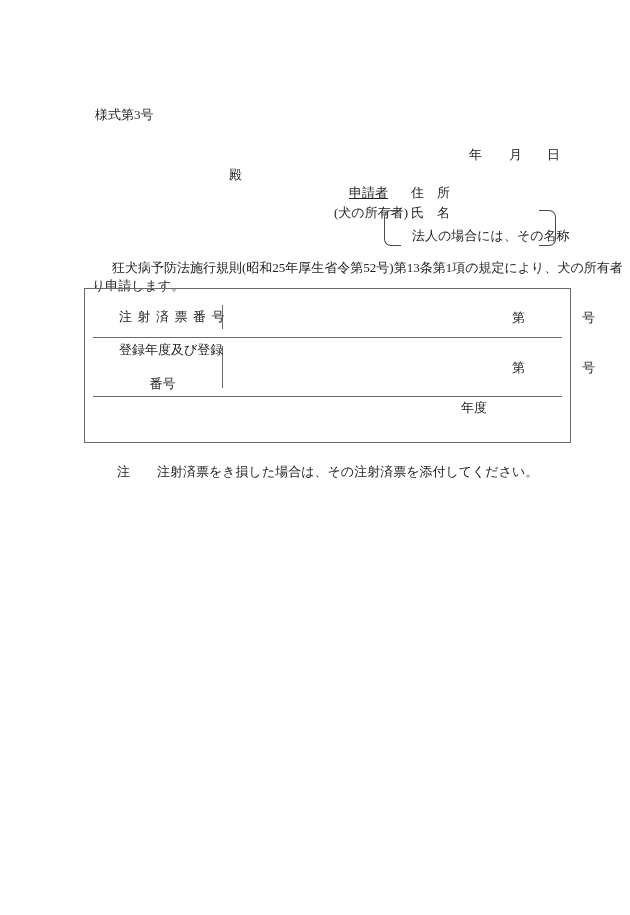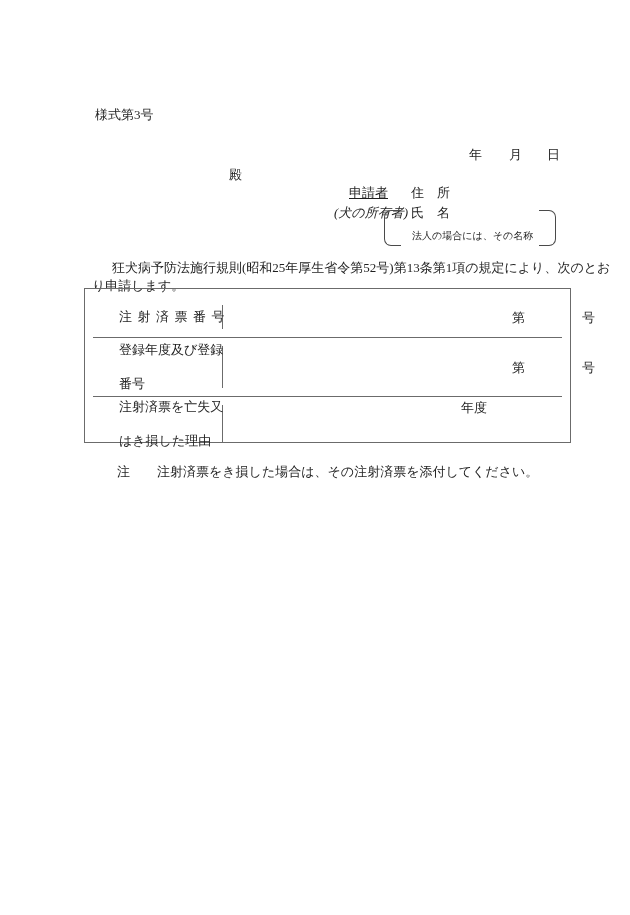--- a/index.html
+++ b/index.html
@@ -19,32 +19,32 @@
   }
   .abs { position: absolute; white-space: nowrap; }
 
   .title { letter-spacing: 0.5px; }
 
   
   .bracket-block { position: absolute; left: 368px; top: 194px; width: 172px; height: 36px; }
   .bracket { position: absolute; top: 0; height: 36px; width: 7px; border: 1px solid #4a4a4a; background: transparent; }
   .bracket-l { left: 0; border-right: none; border-radius: 7px 0 0 7px; }
   .bracket-r { right: 0; border-left: none; border-radius: 0 7px 7px 0; }
-  .b-line { margin-left: 12px; font-size: 10px; line-height: 17px; white-space: nowrap; margin-top: 1px; }
+  .b-line { margin-left: 12px; font-size: 13px; line-height: 17px; white-space: nowrap; margin-top: 1px; }
 
   
   .doc-table {
     position: absolute; left: 68px; top: 272px;
     width: 487px; height: 155px;
     border: 1px solid #6b6b6b;
   }
   .t-row { display: flex; width: 100%; }
   .t-row + .t-row { border-top: 1px solid #6b6b6b; }
   .row-1 { height: 40px; }
-  .row-2 { height: 59px; }
+  .row-2 { height: 59px; text-align: center; }
   .row-3 { height: 54px; }
   .t-label {
     width: 122px; flex: 0 0 122px;
     border-right: 1px solid #6b6b6b;
     display: flex; flex-direction: column; justify-content: center;
     padding-left: 10px;
   }
   .t-label .lbl-line { line-height: 18px; white-space: nowrap; }
   .justified6 { letter-spacing: 5.5px; }
   .t-value { position: relative; flex: 1 1 auto; }
@@ -68,32 +68,32 @@
     <span class="abs" style="left:445px; top:124px;">年</span>
     <span class="abs" style="left:485px; top:124px;">月</span>
     <span class="abs" style="left:523px; top:124px;">日</span>
   </div>
 
   <div class="abs" style="left:205px; top:144px;">殿</div>
 
   <div>
     <span class="abs" style="left:325px; top:162px;text-decoration:underline;">申請者</span>
     <span class="abs" style="left:387px; top:162px;">住　所</span>
-    <span class="abs" style="left:310px; top:182px;font-style:italic;">(犬の所有者)</span>
+    <span class="abs" style="left:310px; top:182px;">(犬の所有者)</span>
     <span class="abs" style="left:387px; top:182px;">氏　名</span>
   </div>
 
   <div class="bracket-block">
     <div class="bracket bracket-l"></div>
     <div class="bracket bracket-r"></div>
     <div class="b-line">法人の場合には、その名称</div>
   </div>
 
   <div>
-    <div class="abs" style="left:88px; top:237px;">狂犬病予防法施行規則(昭和25年厚生省令第52号)第13条第1項の規定により、次のとお</div>
+    <div class="abs" style="left:88px; top:237px;">狂犬病予防法施行規則(昭和25年厚生省令第52号)第13条第1項の規定により、犬の所有者</div>
     <div class="abs" style="left:68px; top:255px;">り申請します。</div>
   </div>
 
   <div class="doc-table">
 
     <div class="t-row row-1">
       <div class="t-label">
         <span class="lbl-line justified6">注射済票番号</span>
       </div>
       <div class="t-value">
@@ -108,24 +108,20 @@
         <span class="lbl-line">番号</span>
       </div>
       <div class="t-value">
         <span class="v-part v-nendo">年度</span>
         <span class="v-part v-dai">第</span>
         <span class="v-part v-go">号</span>
       </div>
     </div>
 
     <div class="t-row row-3">
-      <div class="t-label">
-        <span class="lbl-line">注射済票を亡失又</span>
-        <span class="lbl-line">はき損した理由</span>
-      </div>
       <div class="t-value"></div>
     </div>
 
   </div>
 
   <div class="abs note-line" style="left:85px; top:433px;">
     <span class="note-label">注</span>
     <span>注射済票をき損した場合は、その注射済票を添付してください。</span>
   </div>
 

